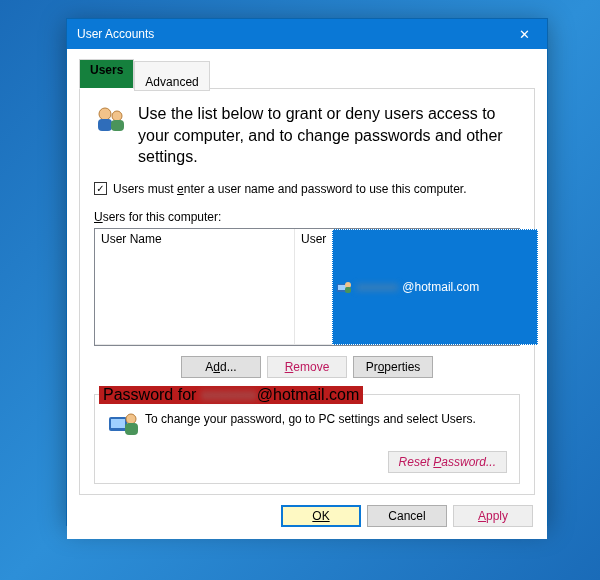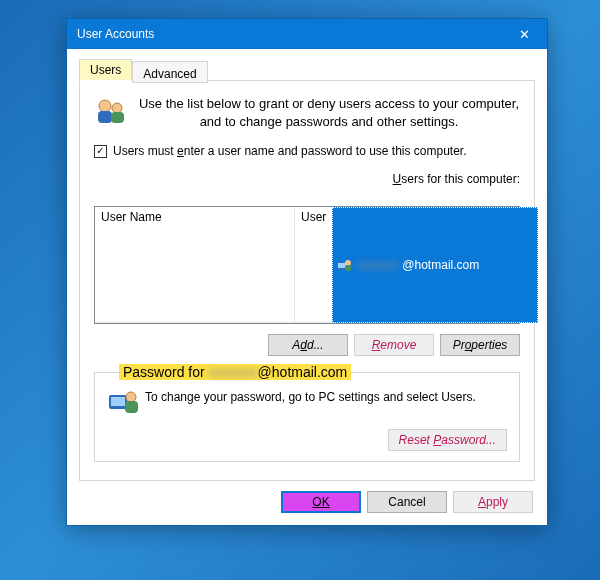--- a/index.html
+++ b/index.html
@@ -61,52 +61,53 @@
   }
   .tab {
     padding: 3px 10px;
     border: 1px solid #d6d6d6;
     border-bottom: none;
     background: #fff;
     font-size: 12px;
     margin-right: 0;
   }
   .tab.active {
-    background: #fef9c3;
+    background: #15803d;
     border-bottom: 1px solid #fff;
     position: relative;
     top: 0;
+    font-weight: bold;
   }
   .tab.inactive {
     background: #f6f6f6;
     border-bottom: 1px solid #d6d6d6;
     position: relative;
     top: 2px;
-    padding-top: 5px;
+    padding-top: 13px;
     padding-bottom: 1px;
   }
   .tabpanel {
     border: 1px solid #d6d6d6;
     flex: 1;
     padding: 14px 14px 10px 14px;
     display: flex;
     flex-direction: column;
     position: relative;
     z-index: 1;
   }
   .intro-row { display: flex; gap: 10px; margin-bottom: 14px; }
-  .intro-text { font-size: 13px; line-height: 1.35; text-align: center; }
+  .intro-text { font-size: 16px; line-height: 1.35; }
   .check-row { display: flex; align-items: center; gap: 6px; margin-bottom: 14px; font-size: 12px; }
   .check-box {
     width: 13px; height: 13px; border: 1px solid #333; background: #fff;
     display: flex; align-items: center; justify-content: center;
     font-size: 10px; line-height: 1; color: #000;
   }
   .underline-letter { text-decoration: underline; }
-  .list-label { font-size: 12px; margin-bottom: 20px; text-align: right; }
+  .list-label { font-size: 12px; margin-bottom: 4px; }
   .list-box {
     border: 1px solid #828790;
     height: 118px;
     background: #fff;
     display: flex;
   }
   .list-header {
     display: flex;
     background: #fff;
     border-bottom: 1px solid #e6e6e6;
@@ -126,21 +127,21 @@
   }
   .list-row.selected {
     background: #0a78d6;
     color: #fff;
     outline: 1px dotted #fff;
     outline-offset: -1px;
   }
   .list-row .rcol-user { width: 198px; display: flex; align-items: center; gap: 4px; }
   .list-row .rcol-group { flex: 1; padding-left: 2px; }
   .user-row-icon { width: 16px; height: 16px; display: inline-flex; }
-  .btn-row { display: flex; justify-content: flex-end; gap: 6px; margin-top: 10px; font-style: italic; }
+  .btn-row { display: flex; justify-content: center; gap: 6px; margin-top: 10px; }
   .btn {
     min-width: 80px;
     height: 22px;
     padding: 0 10px;
     font-size: 12px;
     background: #e1e1e1;
     border: 1px solid #adadad;
     display: inline-flex;
     align-items: center;
     justify-content: center;
@@ -152,35 +153,35 @@
   }
   .fieldset {
     border: 1px solid #d6d6d6;
     margin-top: 16px;
     padding: 12px 12px 10px 12px;
     position: relative;
   }
   .fieldset-legend {
     position: absolute;
     top: -9px;
-    left: 24px;
-    background: #fde047;
+    left: 4px;
+    background: #b91c1c;
     padding: 0 4px;
-    font-size: 14px;
+    font-size: 16px;
   }
   .blurred {
     display: inline-block;
     filter: blur(3px);
     color: #888;
   }
   .pw-row { display: flex; gap: 4px; align-items: flex-start; }
   .pw-text { font-size: 12px; line-height: 1.35; padding-top: 4px; }
   .pw-btn-row { display: flex; justify-content: flex-end; margin-top: 10px; font-style: italic; }
   .bottom-row { display: flex; justify-content: flex-end; gap: 6px; margin-top: 10px; padding-right: 2px; }
-  .btn.primary { border: 2px solid #0a78d6; padding: 0 9px; height: 22px; background: #d946ef; text-decoration: underline; }
+  .btn.primary { border: 2px solid #0a78d6; padding: 0 9px; height: 22px; background: #fef9c3; text-decoration: underline; }
   svg { display: block; }
 </style>
 </head>
 <body>
 
 <div class="window">
   <div class="titlebar">
     <span class="titlebar-title">User Accounts</span>
     <div class="titlebar-close">
       <span>✕</span>

